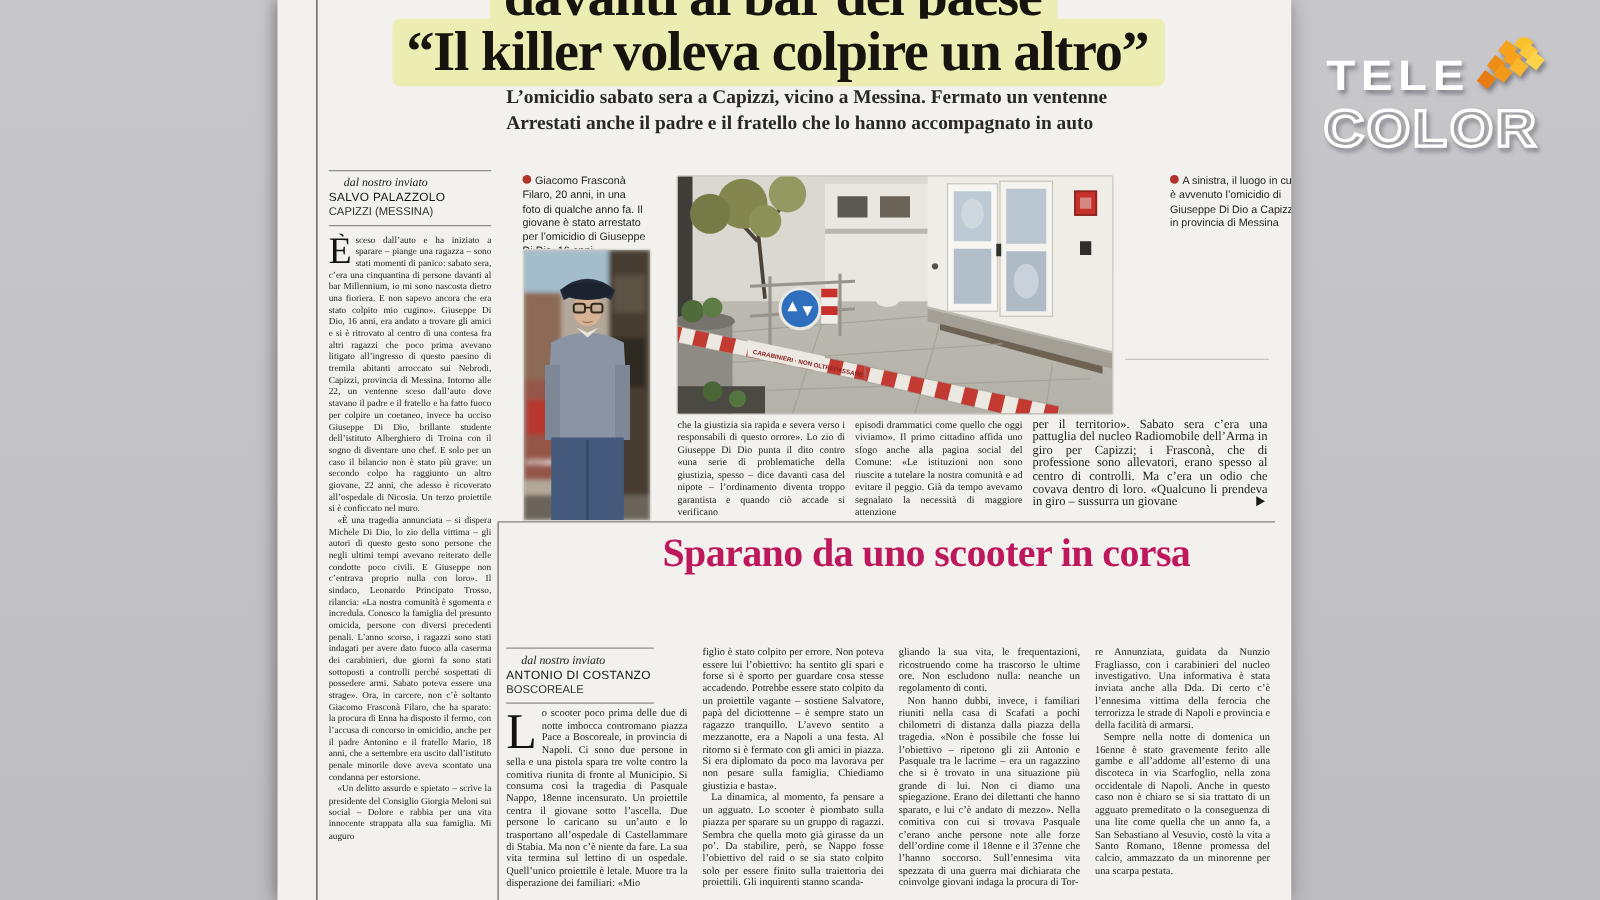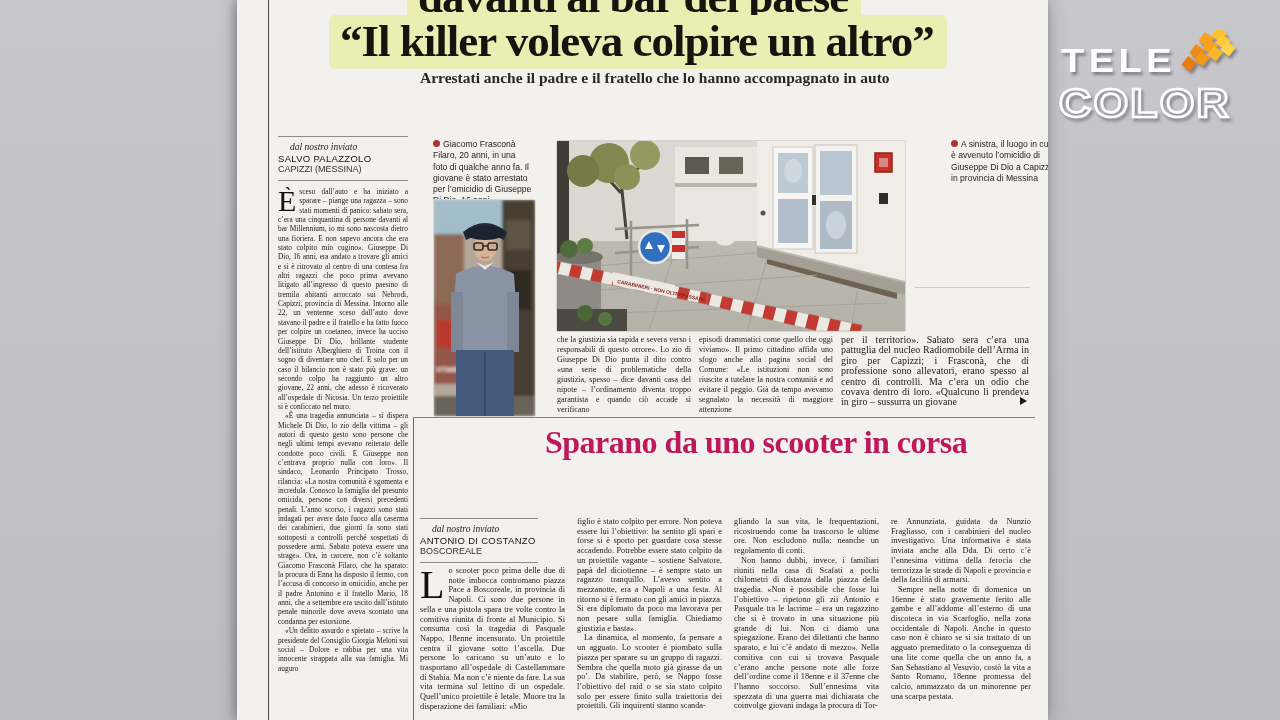--- a/index.html
+++ b/index.html
@@ -1,19 +1,19 @@
 <!DOCTYPE html>
 <html lang="it"><head>
 <meta charset="utf-8">
 <style>
   html,body{margin:0;padding:0;width:1280px;height:720px;overflow:hidden;background:#c4c4c8;}
   .stage{position:relative;width:1280px;height:720px;overflow:hidden;
          background:linear-gradient(180deg,#c8c8cc 0%,#c2c2c6 55%,#bdbdc1 100%);
          font-family:"Liberation Serif",serif;}
-  .page{position:absolute;left:237px;top:0;width:811px;height:720px;background:#f2f1ed;
+  .page{position:absolute;left:222px;top:0;width:811px;height:720px;background:#f2f1ed;
         box-shadow:0 0 16px rgba(40,40,46,.38), -4px 0 8px rgba(40,40,46,.18);overflow:hidden;}
   .vrule{position:absolute;width:1px;background:#4a4844;}
   .hrule{position:absolute;height:1px;background:#9a9894;}
 
   
   .hl{position:absolute;white-space:nowrap;font-weight:bold;color:#17140f;
       font-size:45px;letter-spacing:-1px;line-height:50px;}
   .hl .mark{background:#ecedb2;border-radius:6px;padding:1px 13px 3px 11px;box-decoration-break:clone;}
   .standfirst{position:absolute;font-size:15.5px;line-height:21px;font-weight:bold;color:#2b2823;}
 
@@ -70,20 +70,21 @@
     <div class="vrule" style="left:31px;top:0;height:720px;"></div>
 
     <div class="hl" style="left:170px;top:-28px;">
       <span class="mark">davanti al bar del paese</span>
     </div>
     <div class="hl" style="left:92px;top:16px;">
       <span class="mark">“Il killer voleva colpire un altro”</span>
     </div>
 
     <div class="standfirst" style="left:183px;top:67px;width:540px;">
+      <div>L’omicidio sabato sera a Capizzi, vicino a Messina. Fermato un ventenne</div>
       <div>Arrestati anche il padre e il fratello che lo hanno accompagnato in auto</div>
     </div>
 
     <div class="byline" style="left:41px;top:136px;width:130px;">
       <div class="kicker">dal nostro inviato</div>
       <div class="bname">SALVO PALAZZOLO</div>
       <div class="bplace">CAPIZZI (MESSINA)</div>
     </div>
 
     <div class="bodycol c1" style="left:41px;top:187px;width:130px;height:533px;">

